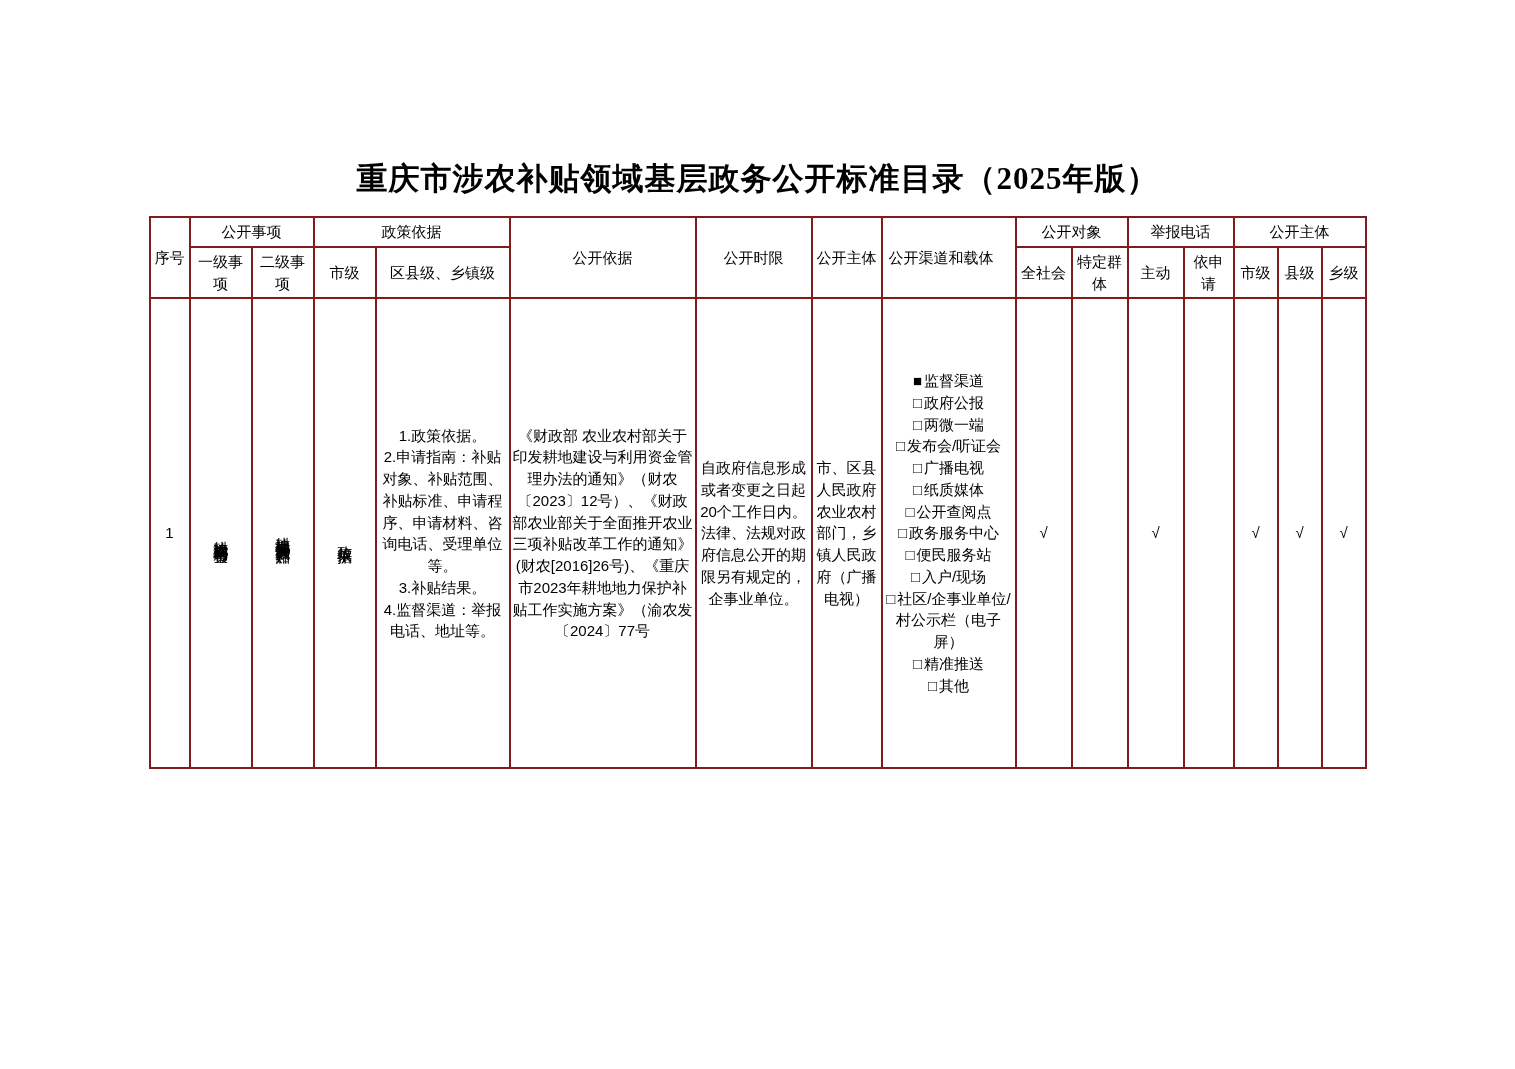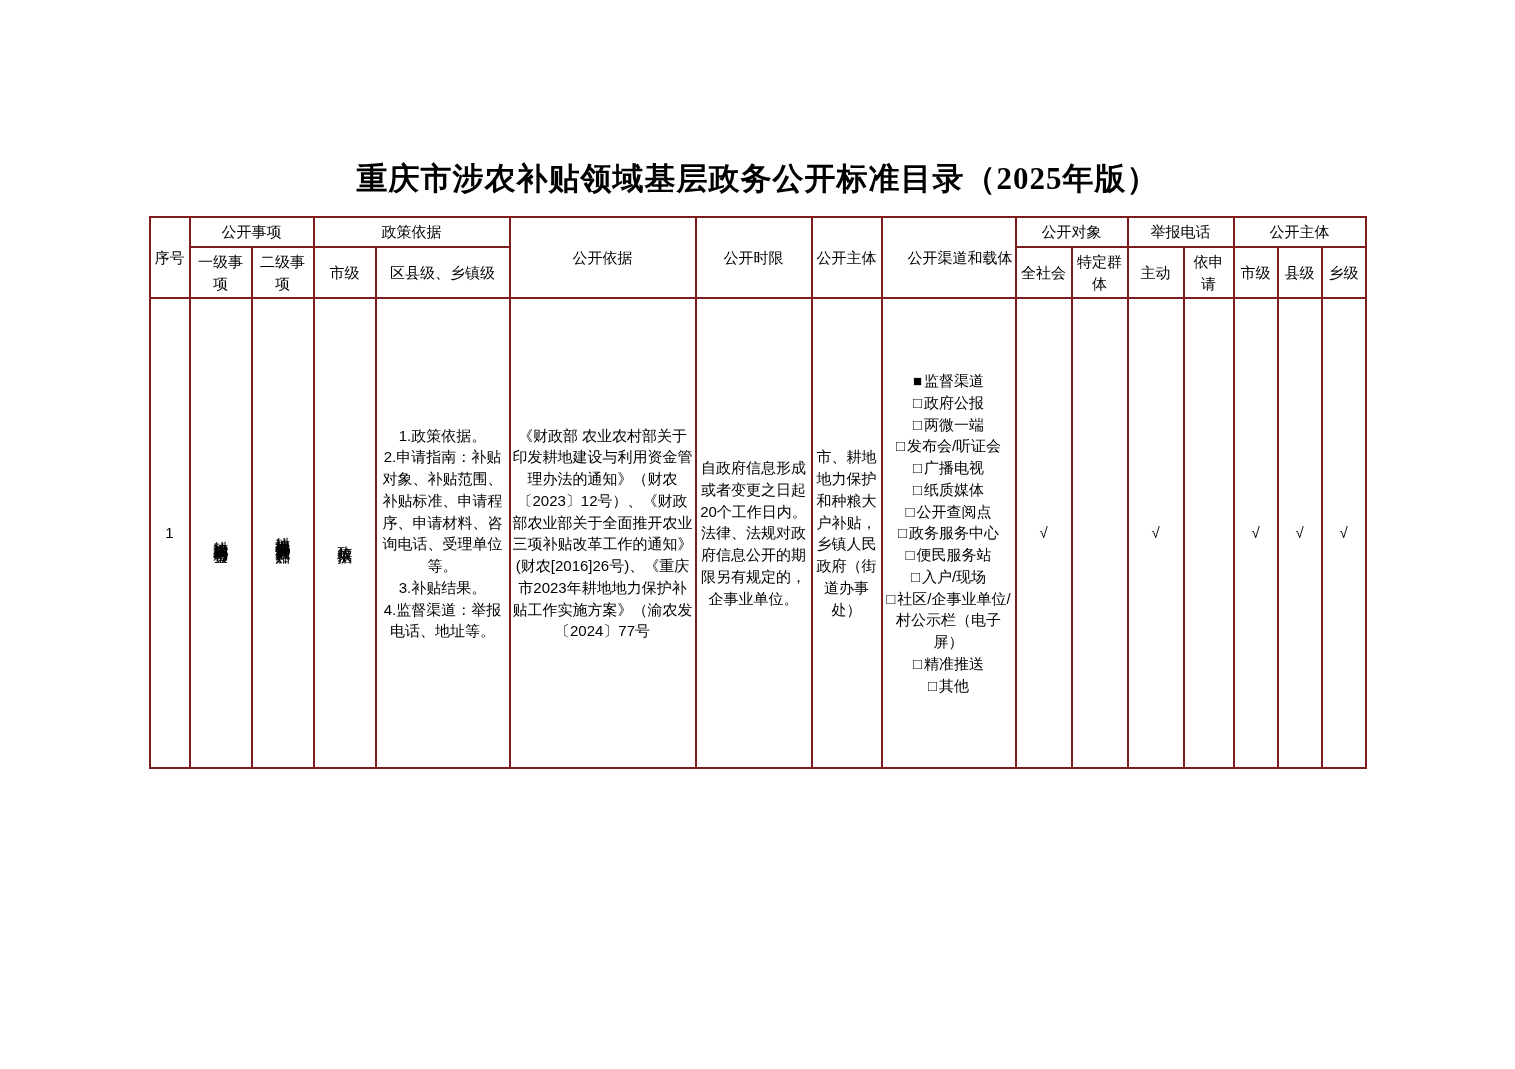--- a/index.html
+++ b/index.html
@@ -130,21 +130,21 @@
         </td>
         <td class="hdr" colspan="2">公开事项</td>
         <td class="hdr" colspan="2">政策依据</td>
         <td class="hdr" rowspan="2">公开依据</td>
         <td class="hdr" rowspan="2">
           <span class="twoline">公开时限</span>
         </td>
         <td class="hdr" rowspan="2">
           <span class="twoline">公开主体</span>
         </td>
-        <td class="hdr" rowspan="2" style="text-align:right;padding-left:6px">公开渠道和载体</td>
+        <td class="hdr" rowspan="2" style="text-align:left;padding-left:6px">公开渠道和载体</td>
         <td class="hdr" colspan="2">公开对象</td>
         <td class="hdr" colspan="2">举报电话</td>
         <td class="hdr" colspan="3">公开主体</td>
       </tr>
       <tr>
         <td class="hdr"><span class="twoline">一级事项</span></td>
         <td class="hdr"><span class="twoline">二级事项</span></td>
         <td class="hdr">市级</td>
         <td class="hdr"><span class="twoline">区县级、乡镇级</span></td>
         <td class="hdr"><span class="twoline">全社会</span></td>
@@ -168,21 +168,21 @@
         </td>
         <td>
           <span class="vert narrow-vert">政策依据</span>
         </td>
         <td class="cell-body" style="white-space:pre-line">1.政策依据。
 2.申请指南：补贴对象、补贴范围、补贴标准、申请程序、申请材料、咨询电话、受理单位等。
 3.补贴结果。
 4.监督渠道：举报电话、地址等。</td>
         <td class="cell-body">《财政部 农业农村部关于印发耕地建设与利用资金管理办法的通知》（财农〔2023〕12号）、《财政部农业部关于全面推开农业三项补贴改革工作的通知》(财农[2016]26号)、《重庆市2023年耕地地力保护补贴工作实施方案》（渝农发〔2024〕77号</td>
         <td class="cell-body">自政府信息形成或者变更之日起20个工作日内。法律、法规对政府信息公开的期限另有规定的，企事业单位。</td>
-        <td class="cell-body">市、耕地地力保护和种粮大户补贴，乡镇人民政府（街道办事处）</td>
+        <td class="cell-body">市、区县人民政府农业农村部门，乡镇人民政府（广播电视）</td>
         <td class="channel-list">
           <span class="ch box-filled">监督渠道</span>
           <span class="ch box-empty">政府公报</span>
           <span class="ch box-empty">两微一端</span>
           <span class="ch box-empty">发布会/听证会</span>
           <span class="ch box-empty">广播电视</span>
           <span class="ch box-empty">纸质媒体</span>
           <span class="ch box-empty">公开查阅点</span>
           <span class="ch box-empty">政务服务中心</span>
           <span class="ch box-empty">便民服务站</span>

